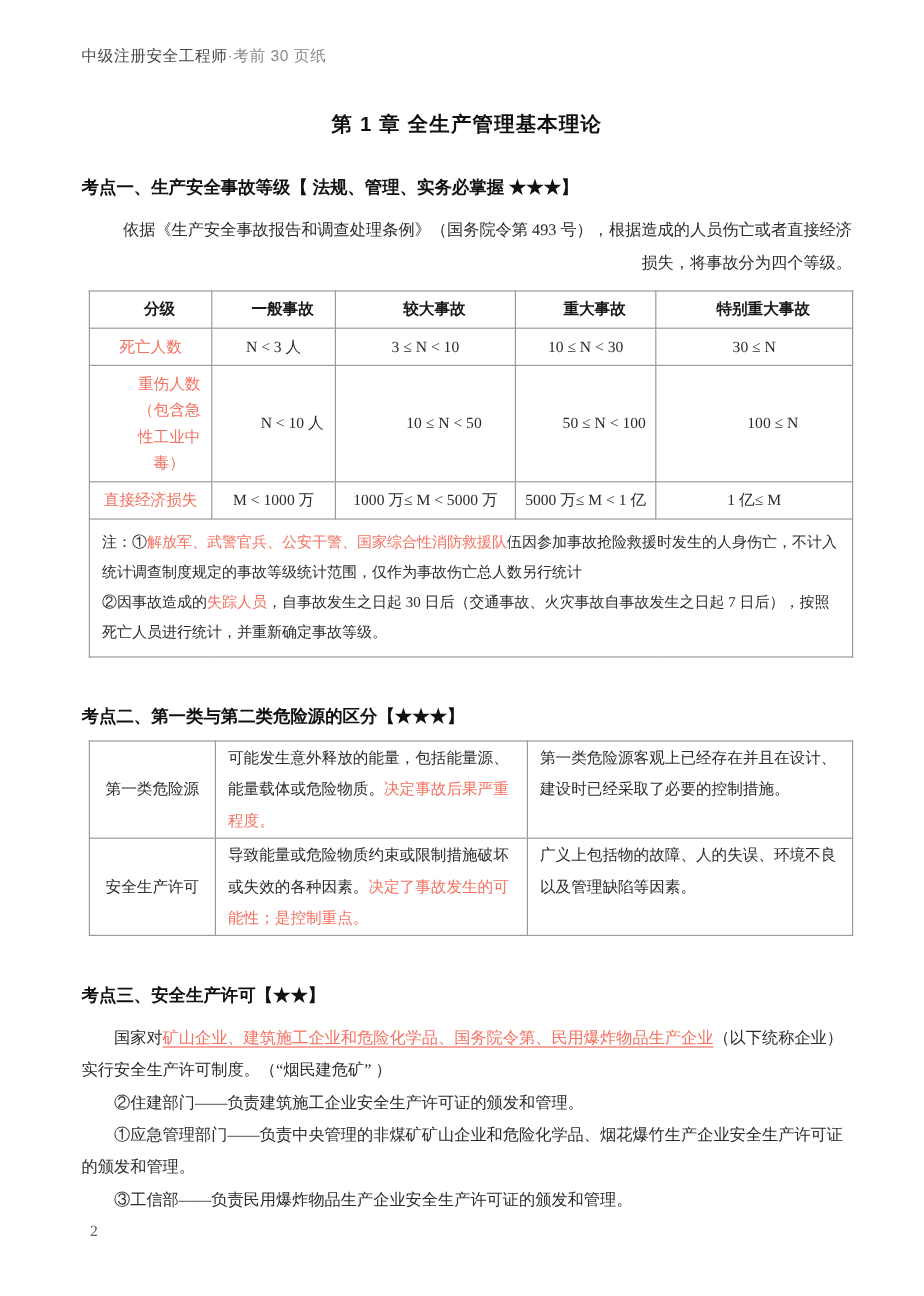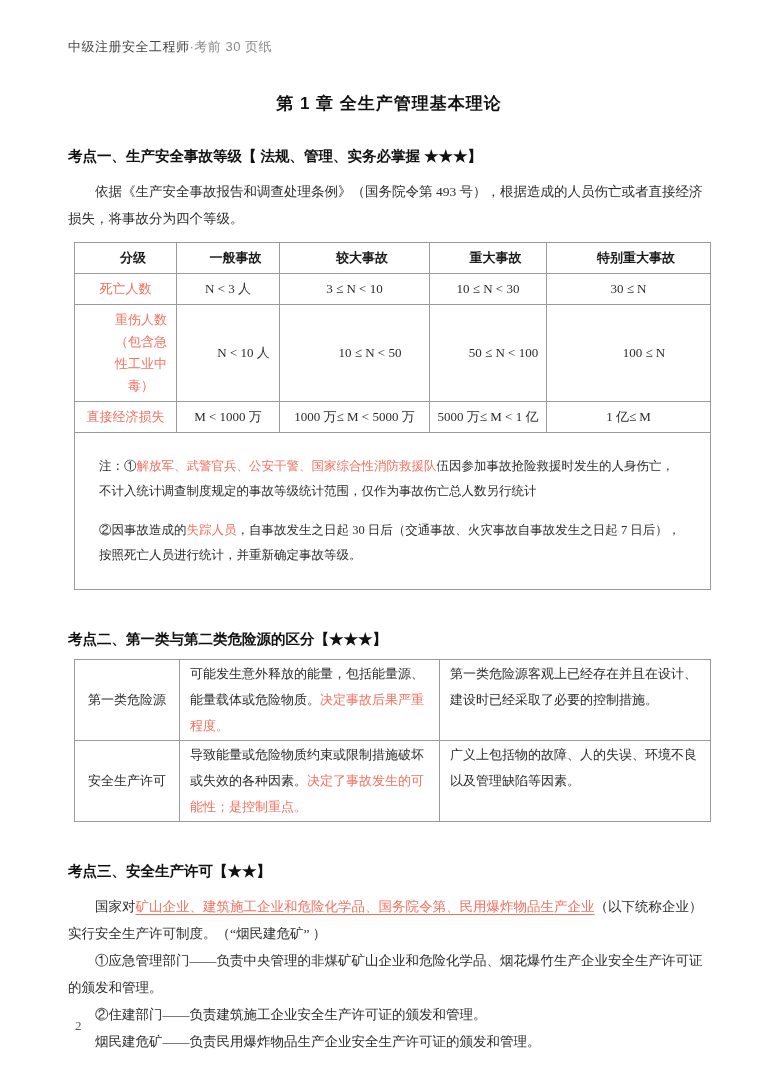--- a/index.html
+++ b/index.html
@@ -42,20 +42,21 @@
   .sh1 { margin-top: 32px; }
   .sh2 { margin-top: 40px; }
   .sh3 { margin-top: 40px; }
 
   .intro {
     font-size: 13.5px;
     line-height: 27px;
     margin: 12px 0 0;
     text-indent: 2em;
     color: #2b2b2b;
+    text-align: right;
   }
 
   table {
     border-collapse: collapse;
     width: 636px;
     margin: 10px 0 0 6px;
     table-layout: fixed;
   }
   th, td { border: 1px solid #9b9b9b; padding-left: 16px; }
   th {
@@ -83,21 +84,21 @@
   .red { color: #f4705f; }
   .red-u { color: #f4705f; text-decoration: underline; text-underline-offset: 3px; }
 
   .note-cell {
     text-align: left;
     font-size: 12.5px;
     line-height: 25px;
     padding: 7px 10px;
     color: #2b2b2b;
   }
-  .note-cell p { margin: 14px; }
+  .note-cell p { margin: 0; }
 
   .permit-para, .permit-item {
     font-size: 13.5px;
     line-height: 27px;
     margin: 0;
     text-indent: 2em;
     color: #2b2b2b;
   }
   .permit-para { margin-top: 12px; }
 
@@ -188,19 +189,19 @@
       <td class="left"><span>导致能量或危险物质约束或限制措施破坏或失效的各种因素。</span><span class="red">决定了事故发生的可能性；是控制重点。</span></td>
       <td class="left" style="vertical-align:top;">广义上包括物的故障、人的失误、环境不良以及管理缺陷等因素。</td>
     </tr>
   </tbody>
     </table>
 
   <h2 class="section-heading sh3">考点三、安全生产许可【★★】</h2>
 
   <p class="permit-para"><span>国家对</span><span class="red-u">矿山企业、建筑施工企业和危险化学品、国务院令第、民用爆炸物品生产企业</span><span>（以下统称企业）实行安全生产许可制度。（“烟民建危矿” ）</span></p>
 
+  <p class="permit-item">②住建部门——负责建筑施工企业安全生产许可证的颁发和管理。</p>
   <p class="permit-item">①应急管理部门——负责中央管理的非煤矿矿山企业和危险化学品、烟花爆竹生产企业安全生产许可证的颁发和管理。</p>
-  <p class="permit-item">②住建部门——负责建筑施工企业安全生产许可证的颁发和管理。</p>
-  <p class="permit-item">烟民建危矿——负责民用爆炸物品生产企业安全生产许可证的颁发和管理。</p>
+  <p class="permit-item">③工信部——负责民用爆炸物品生产企业安全生产许可证的颁发和管理。</p>
 
 </div>
 
 <div class="page-number">2</div>
 
 </body></html>

